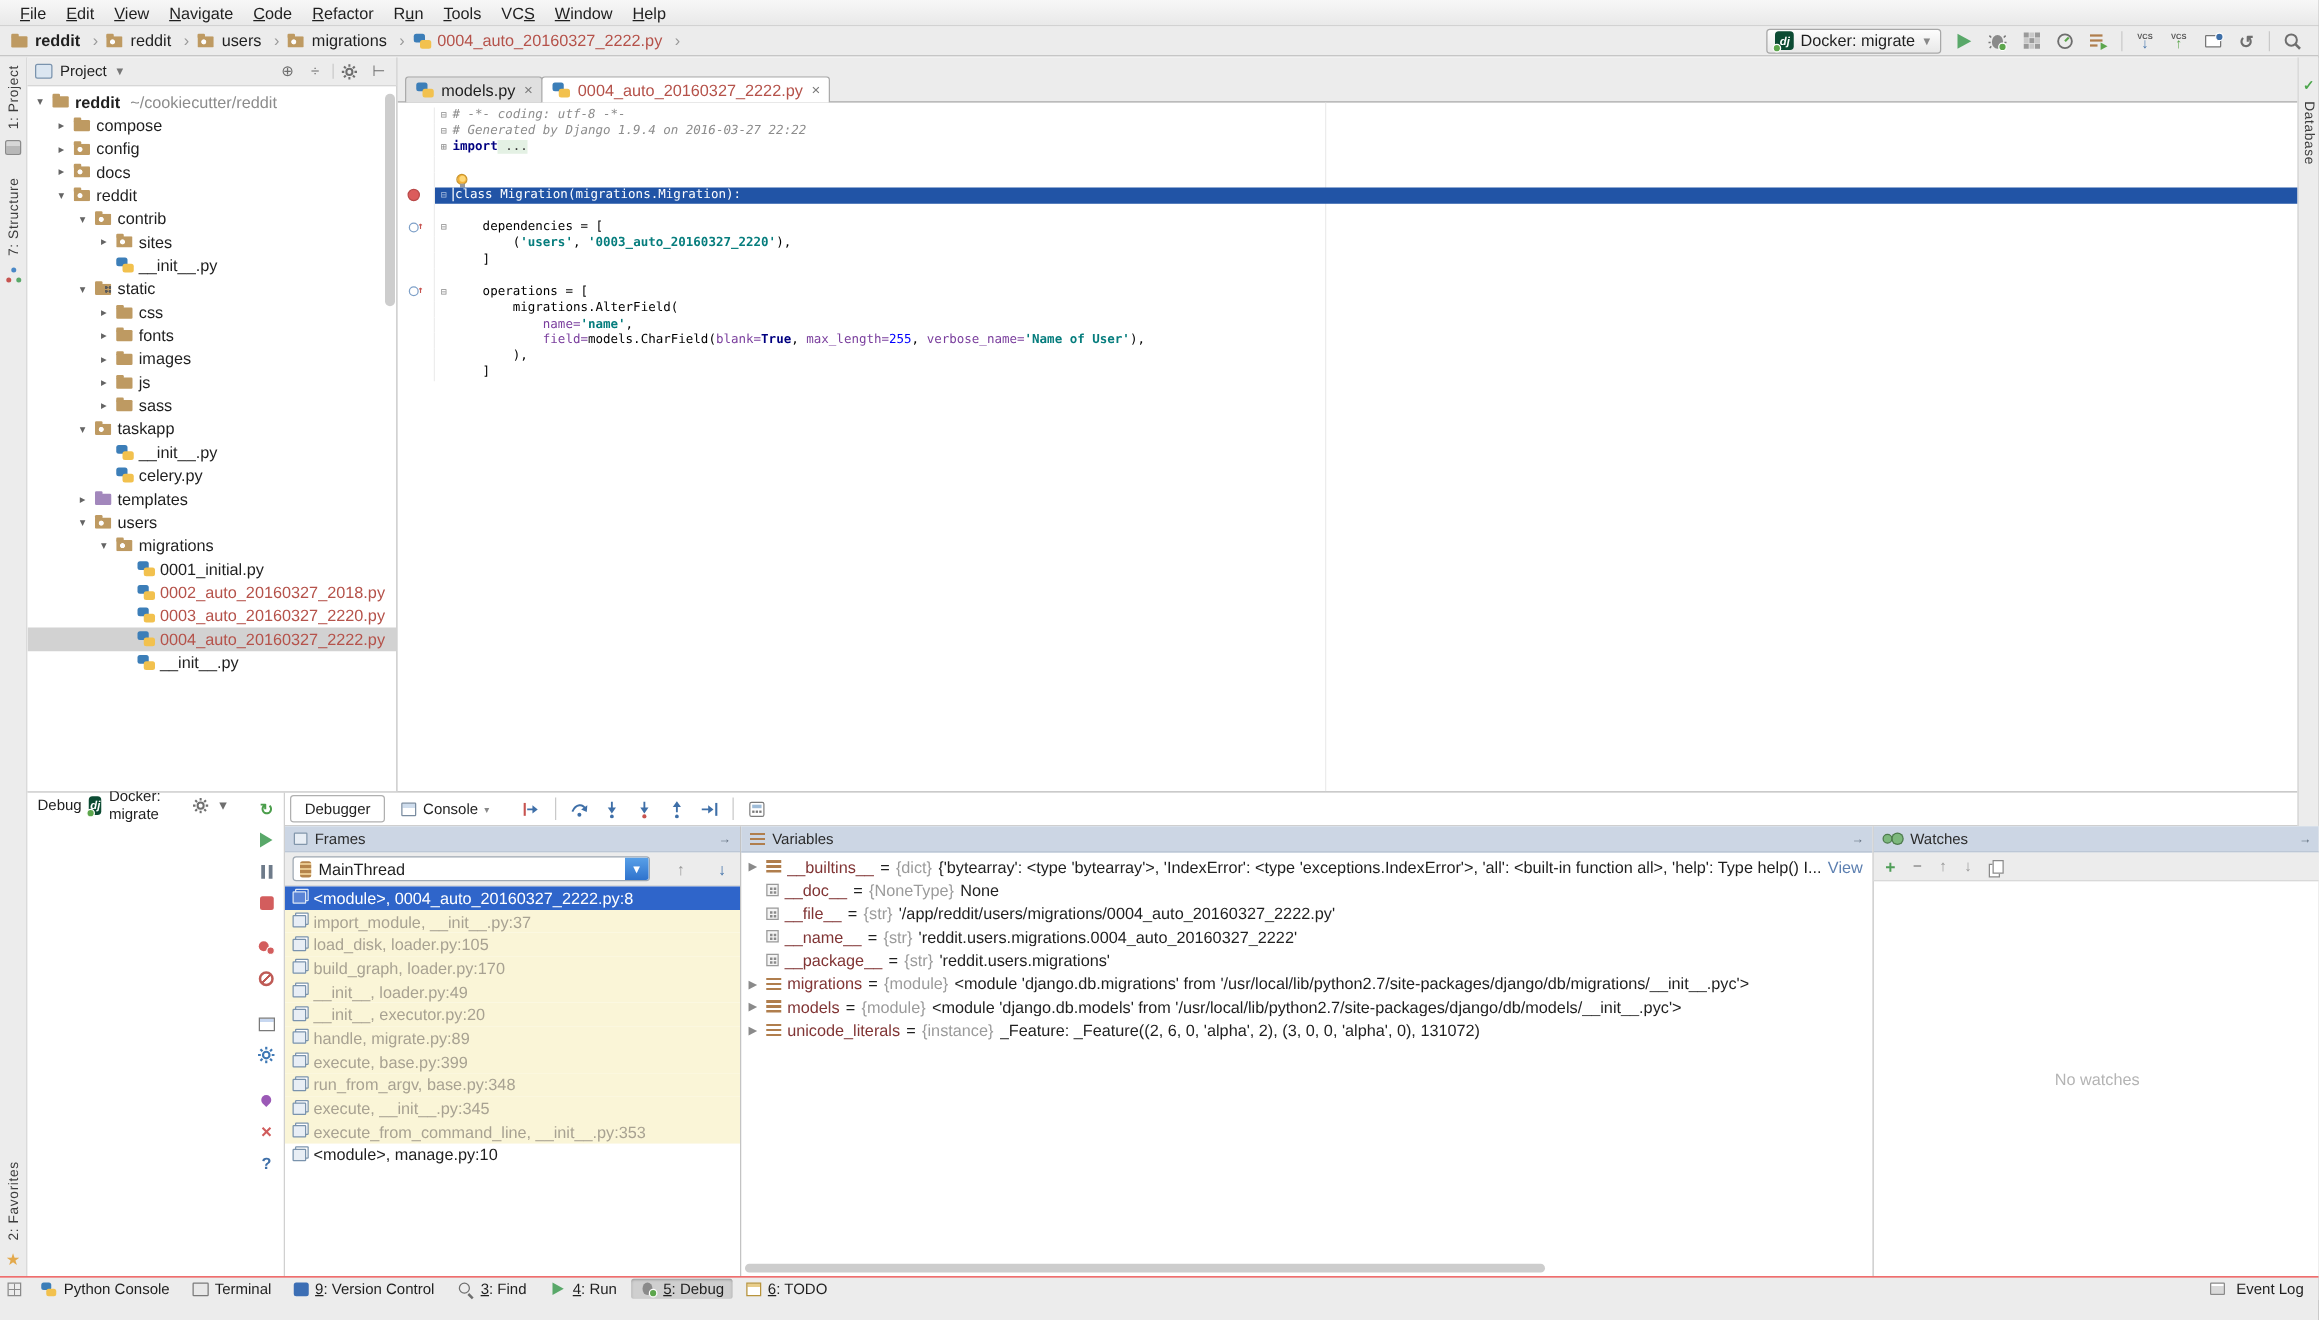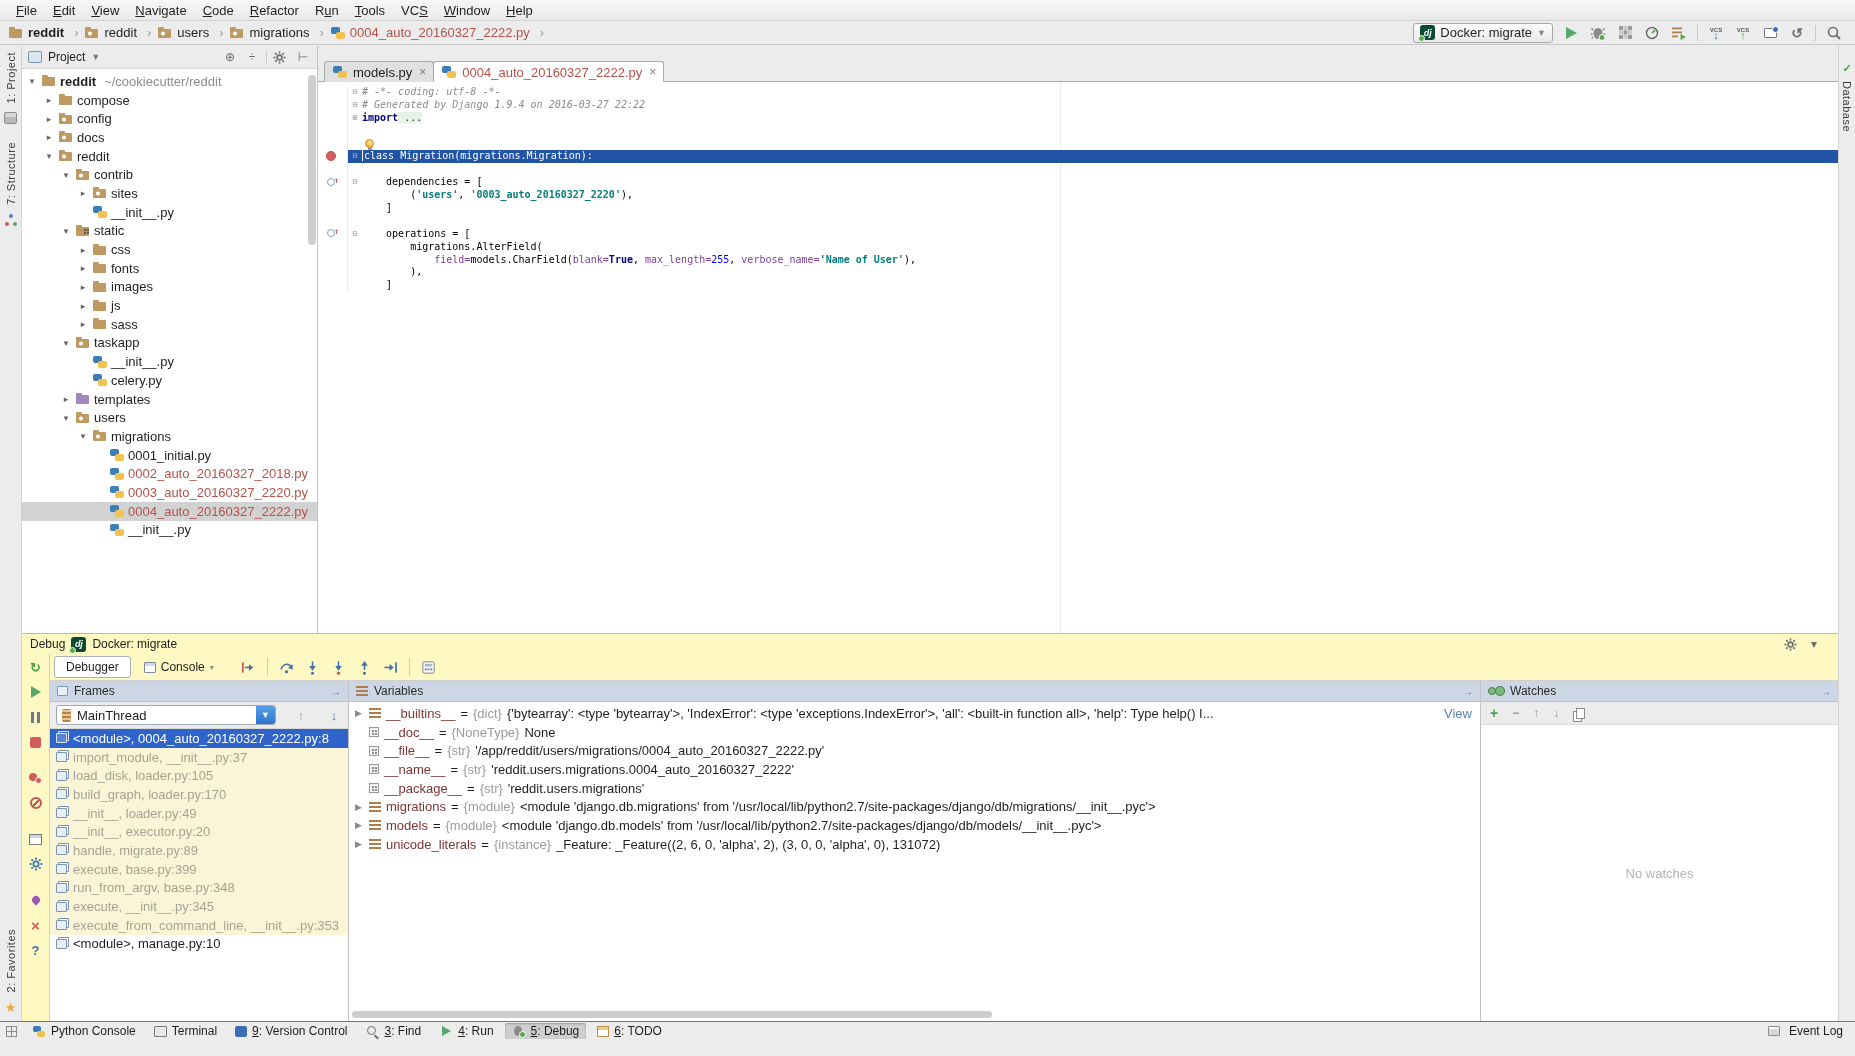--- a/index.html
+++ b/index.html
@@ -107,37 +107,37 @@
   .bulb::after { content:""; position:absolute; left:2px; bottom:-3px; width:4px; height:2.5px; background:#9a9a9a; }
   .cm { color:#8c8c8c; font-style:italic; }
   .kw { color:#000080; font-weight:bold; }
   .str { color:#067d7d; font-weight:bold; }
   .num { color:#0000ff; }
   .kwarg { color:#7a3e9d; }
   .pl { color:#000; }
   .foldtx { background:#e4f1e4; color:#333; }
 
   
-  .debug-panel { flex:1; min-height:0; display:flex; flex-direction:column; border-top:1px solid #b9b9b9; background:#fef9c3; }
+  .debug-panel { flex:1; min-height:0; display:flex; border-top:1px solid #b9b9b9; background:#ffffff; }
   .debug-header { height:20px; display:flex; align-items:center; gap:6px; padding:0 8px; font-size:12px; }
   .debug-header .spacer { flex:1; }
   .debug-content { flex:1; display:flex; min-height:0; }
   .dstrip { width:28px; flex:none; border-right:1px solid #d0d0d0; display:flex; flex-direction:column; align-items:center; padding-top:5px; gap:9px; }
   .dstrip .gap { height:2px; }
   .dmain { flex:1; display:flex; flex-direction:column; min-width:0; }
   .dtabs { height:27px; display:flex; align-items:center; padding-left:4px; gap:2px; border-bottom:1px solid #cfcfcf; }
   .dtab { display:flex; align-items:center; gap:5px; padding:3px 11px; border-radius:3px; font-size:12px; }
   .dtab.active { background:#fff; border:1px solid #b0b0b0; }
   .dtab .opt { font-size:8px; color:#888; }
   .ico-console { width:12px; height:11px; border:1px solid #7a8ca0; background:linear-gradient(#cfdded 0 3px,#fff 3px); border-radius:1px; }
   .steps { display:flex; align-items:center; gap:11px; margin-left:14px; }
   .steps .tsep { height:18px; }
   .panels { flex:1; display:flex; min-height:0; }
   .panel { display:flex; flex-direction:column; min-width:0; position:relative; }
-  .panel.frames { width:298px; flex:none; background:#fff; }
+  .panel.frames { width:364px; flex:none; background:#fff; }
   .panel.vars { flex:1; background:#fff; border-left:1px solid #c3c3c3; }
   .panel.watches { width:358px; flex:none; background:#fff; border-left:1px solid #c3c3c3; }
   .panel-hd { height:21px; flex:none; background:#ccd6e4; border-bottom:1px solid #b6c2d1; display:flex; align-items:center; gap:6px; padding:0 7px; font-size:12px; color:#2b2b2b; }
   .panel-hd .mini { margin-left:auto; color:#5c6a7a; font-size:10px; }
   .ico-frames-hd { width:11px; height:10px; border:1px solid #8296ab; background:#e8eef5; border-radius:1px; }
   .ico-bars { width:12px; height:10px; background:repeating-linear-gradient(0deg,#b07e4d 0 2px,transparent 2px 4px); flex:none; }
   .ico-glasses { width:16px; height:10px; position:relative; }
   .ico-glasses::before { content:""; position:absolute; left:0; top:1px; width:6px; height:6px; border-radius:50%; background:#7db87d; border:1px solid #4c7a4c; box-shadow:8px 0 0 #7db87d, 8px 0 0 1px #4c7a4c; }
   .thread-row { height:27px; display:flex; align-items:center; gap:17px; padding:0 6px; background:#ececec; border-bottom:1px solid #d9d9d9; }
   .thread-select { flex:1; height:20px; border:1px solid #9ea8b2; background:#fff; border-radius:3px; display:flex; align-items:center; gap:6px; padding-left:5px; overflow:hidden; }
@@ -604,20 +604,24 @@
                 </div>
                 <div class="cl">
                   <span class="g">
                     <i class="ov"></i>
                   </span>
                   <span class="rest"><span class="fold">⊟</span><span class="t"><span class="pl">    operations = [</span></span></span>
                 </div>
                 <div class="cl">
                   <span class="g"></span>
                   <span class="rest"><span class="fold"></span><span class="t"><span class="pl">        migrations.AlterField(</span></span></span>
+                </div>
+                <div class="cl">
+                  <span class="g"></span>
+                  <span class="rest"><span class="fold"></span><span class="t"><span class="pl">            </span><span class="kwarg">name=</span><span class="str">'name'</span><span class="pl">,</span></span></span>
                 </div>
                 <div class="cl">
                   <span class="g"></span>
                   <span class="rest"><span class="fold"></span><span class="t"><span class="pl">            </span><span class="kwarg">field=</span><span class="pl">models.CharField(</span><span class="kwarg">blank=</span><span class="kw">True</span><span class="pl">, </span><span class="kwarg">max_length=</span><span class="num">255</span><span class="pl">, </span><span class="kwarg">verbose_name=</span><span class="str">'Name of User'</span><span class="pl">),</span></span></span>
                 </div>
                 <div class="cl">
                   <span class="g"></span>
                   <span class="rest"><span class="fold"></span><span class="t"><span class="pl">        ),</span></span></span>
                 </div>
                 <div class="cl">

